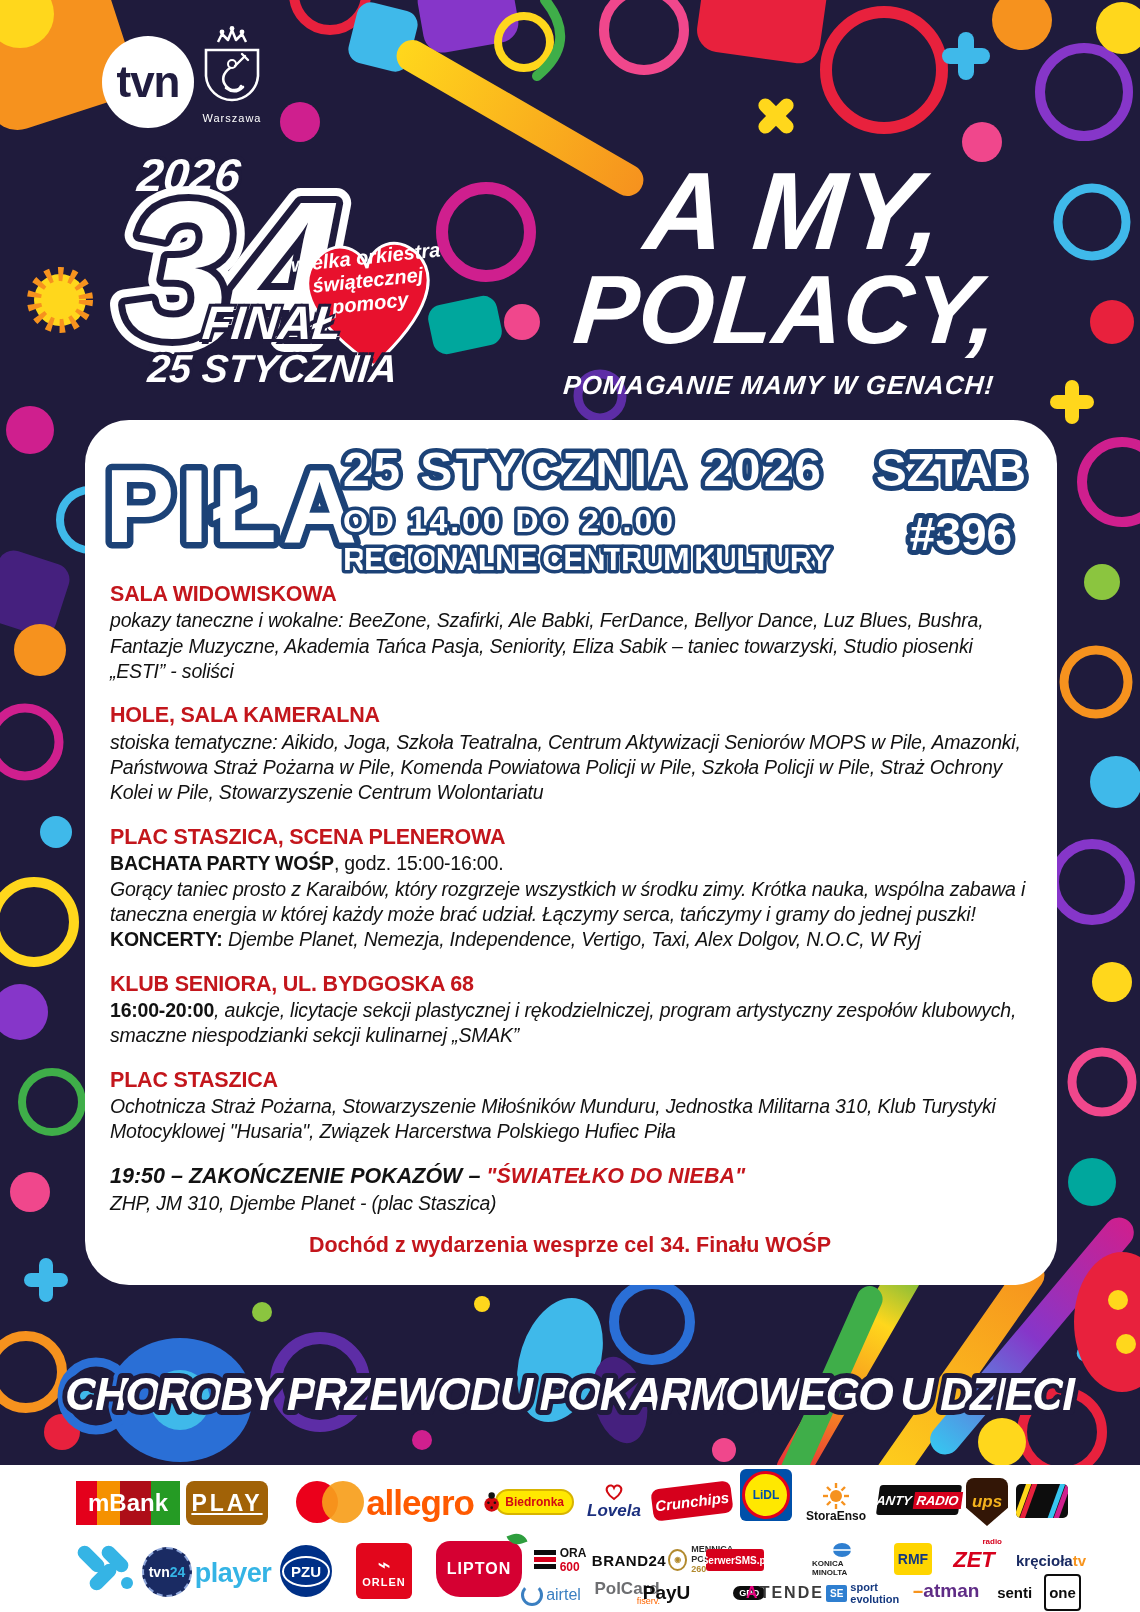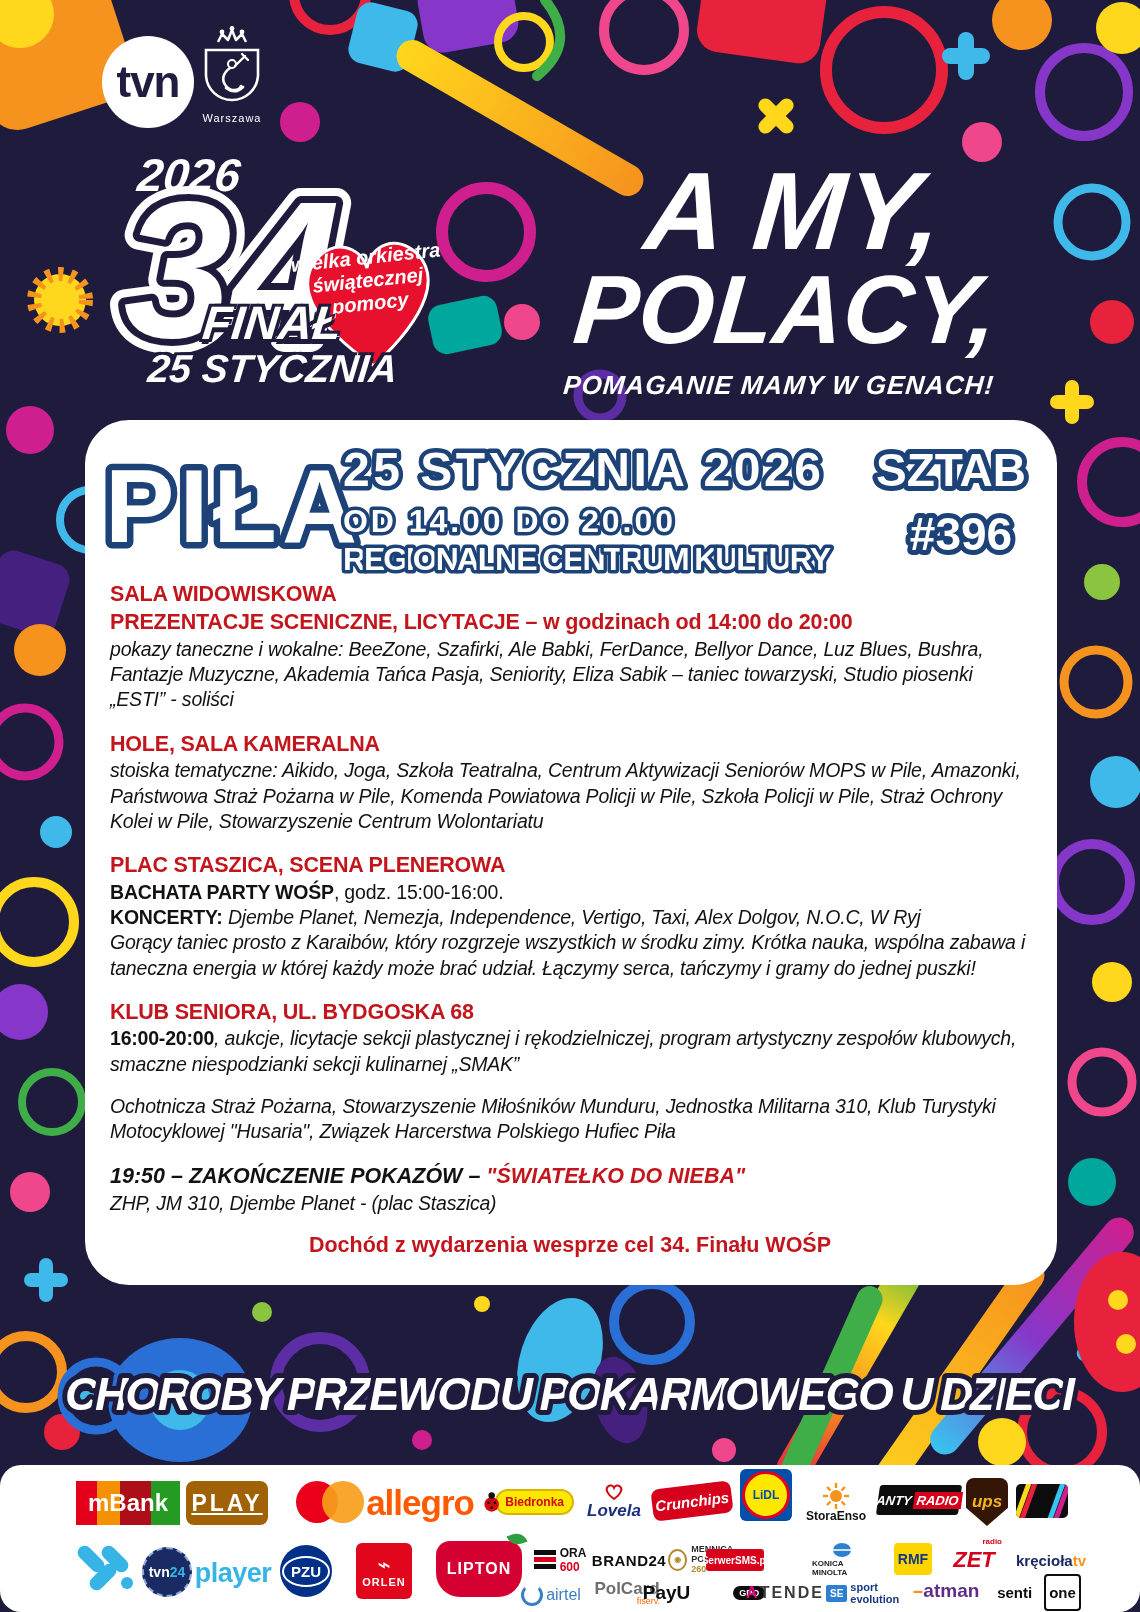--- a/index.html
+++ b/index.html
@@ -50,21 +50,21 @@
   .b{font-weight:bold;}
   .nb{font-style:normal;}
   .red{color:#c3161c;}
   .finale-line{font-weight:bold;font-style:italic;font-size:21.5px;line-height:1.35;}
   .note{color:#c3161c;font-weight:bold;font-size:21.5px;text-align:center;margin-top:14px;}
 
   
   .svg-banner{position:absolute;left:0;top:1352px;width:1140px;height:78px;}
 
   
-  .footer{position:absolute;left:0;top:1465px;width:1140px;height:147px;background:#fff;border-radius:21px;}
+  .footer{position:absolute;left:0;top:1465px;width:1140px;height:147px;background:#fff;}
   .sp{position:absolute;display:flex;align-items:center;justify-content:center;}
   .sp-mbank{background:linear-gradient(90deg,#e4001b 0 20%,#f59100 20% 42%,#ae0e18 42% 72%,#259b24 72% 100%);
     color:#fff;font-weight:bold;font-size:24px;}
   .sp-play{background:#a16207;border-radius:8px;color:#fff;font-weight:bold;font-size:23px;letter-spacing:3px;text-decoration:underline;}
   .mc-red{position:absolute;left:0;top:2px;width:42px;height:42px;border-radius:50%;background:#eb001b;}
   .mc-org{position:absolute;right:0;top:2px;width:42px;height:42px;border-radius:50%;background:#f79e1b;opacity:.92;}
   .sp-allegro{color:#ff5a00;font-weight:bold;font-size:35px;letter-spacing:-1px;}
   .bied-pill{background:#ffe800;border:2px solid #d8b400;border-radius:14px;color:#d20a11;
     font-weight:bold;font-size:12px;padding:4px 8px;}
   .sp-lovela{flex-direction:column;color:#1b2f7e;font-style:italic;font-weight:bold;font-size:17px;}
@@ -316,38 +316,38 @@
       <text x="14" y="138" font-family="Liberation Sans, sans-serif" font-weight="bold" font-size="32" textLength="488" fill="#fff" stroke="#1c4277" stroke-width="7" paint-order="stroke" stroke-linejoin="round">REGIONALNE CENTRUM KULTURY</text>
     </svg>
     <svg class="svg-sztab" viewBox="0 0 196 132">
       <text x="98" y="48" text-anchor="middle" font-family="Liberation Sans, sans-serif" font-weight="bold" font-size="46" fill="#fff" stroke="#1c4277" stroke-width="10" paint-order="stroke" stroke-linejoin="round">SZTAB</text>
       <text x="108" y="112" text-anchor="middle" font-family="Liberation Sans, sans-serif" font-weight="bold" font-size="46" fill="#fff" stroke="#1c4277" stroke-width="10" paint-order="stroke" stroke-linejoin="round">#396</text>
     </svg>
 
     <div class="content">
       <div class="sec">
         <div class="sec-title">SALA WIDOWISKOWA</div>
-        <div class="sec-title">PREZENTACJE SCENICZNE, LICYTACJE – w godzinach od 14:00 do 20:00</div>
         <div class="sec-body">pokazy taneczne i wokalne: BeeZone, Szafirki, Ale Babki, FerDance, Bellyor Dance, Luz Blues, Bushra, Fantazje Muzyczne, Akademia Tańca Pasja, Seniority, Eliza Sabik – taniec towarzyski, Studio piosenki „ESTI” - soliści</div>
       </div>
       <div class="sec">
         <div class="sec-title">HOLE, SALA KAMERALNA</div>
         <div class="sec-body">stoiska tematyczne: Aikido, Joga, Szkoła Teatralna, Centrum Aktywizacji Seniorów MOPS w Pile, Amazonki, Państwowa Straż Pożarna w Pile, Komenda Powiatowa Policji w Pile, Szkoła Policji w Pile, Straż Ochrony Kolei w Pile, Stowarzyszenie Centrum Wolontariatu</div>
       </div>
       <div class="sec">
         <div class="sec-title">PLAC STASZICA, SCENA PLENEROWA</div>
         <div class="sec-body"><span class="b nb">BACHATA PARTY WOŚP</span><span class="nb">, godz. 15:00-16:00.</span></div>
+        <div class="sec-body">Gorący taniec prosto z Karaibów, który rozgrzeje wszystkich w środku zimy. Krótka nauka, wspólna zabawa i taneczna energia w której każdy może brać udział. Łączymy serca, tańczymy i gramy do jednej puszki!</div>
         <div class="sec-body"><span class="b nb">KONCERTY:</span><span> Djembe Planet, Nemezja, Independence, Vertigo, Taxi, Alex Dolgov, N.O.C, W Ryj</span></div>
-        <div class="sec-body">Gorący taniec prosto z Karaibów, który rozgrzeje wszystkich w środku zimy. Krótka nauka, wspólna zabawa i taneczna energia w której każdy może brać udział. Łączymy serca, tańczymy i gramy do jednej puszki!</div>
       </div>
       <div class="sec">
         <div class="sec-title">KLUB SENIORA, UL. BYDGOSKA 68</div>
         <div class="sec-body"><span class="b nb">16:00-20:00</span><span>, aukcje, licytacje sekcji plastycznej i rękodzielniczej, program artystyczny zespołów klubowych, smaczne niespodzianki sekcji kulinarnej „SMAK”</span></div>
       </div>
       <div class="sec">
+        <div class="sec-title">PLAC STASZICA</div>
         <div class="sec-body">Ochotnicza Straż Pożarna, Stowarzyszenie Miłośników Munduru, Jednostka Militarna 310, Klub Turystyki Motocyklowej "Husaria", Związek Harcerstwa Polskiego Hufiec Piła</div>
       </div>
       <div class="sec">
         <div class="finale-line"><span>19:50 – ZAKOŃCZENIE POKAZÓW – </span><span class="red">"ŚWIATEŁKO DO NIEBA"</span></div>
         <div class="sec-body">ZHP, JM 310, Djembe Planet - (plac Staszica)</div>
       </div>
       <div class="note">Dochód z wydarzenia wesprze cel 34. Finału WOŚP</div>
     </div>
   </div>
 

